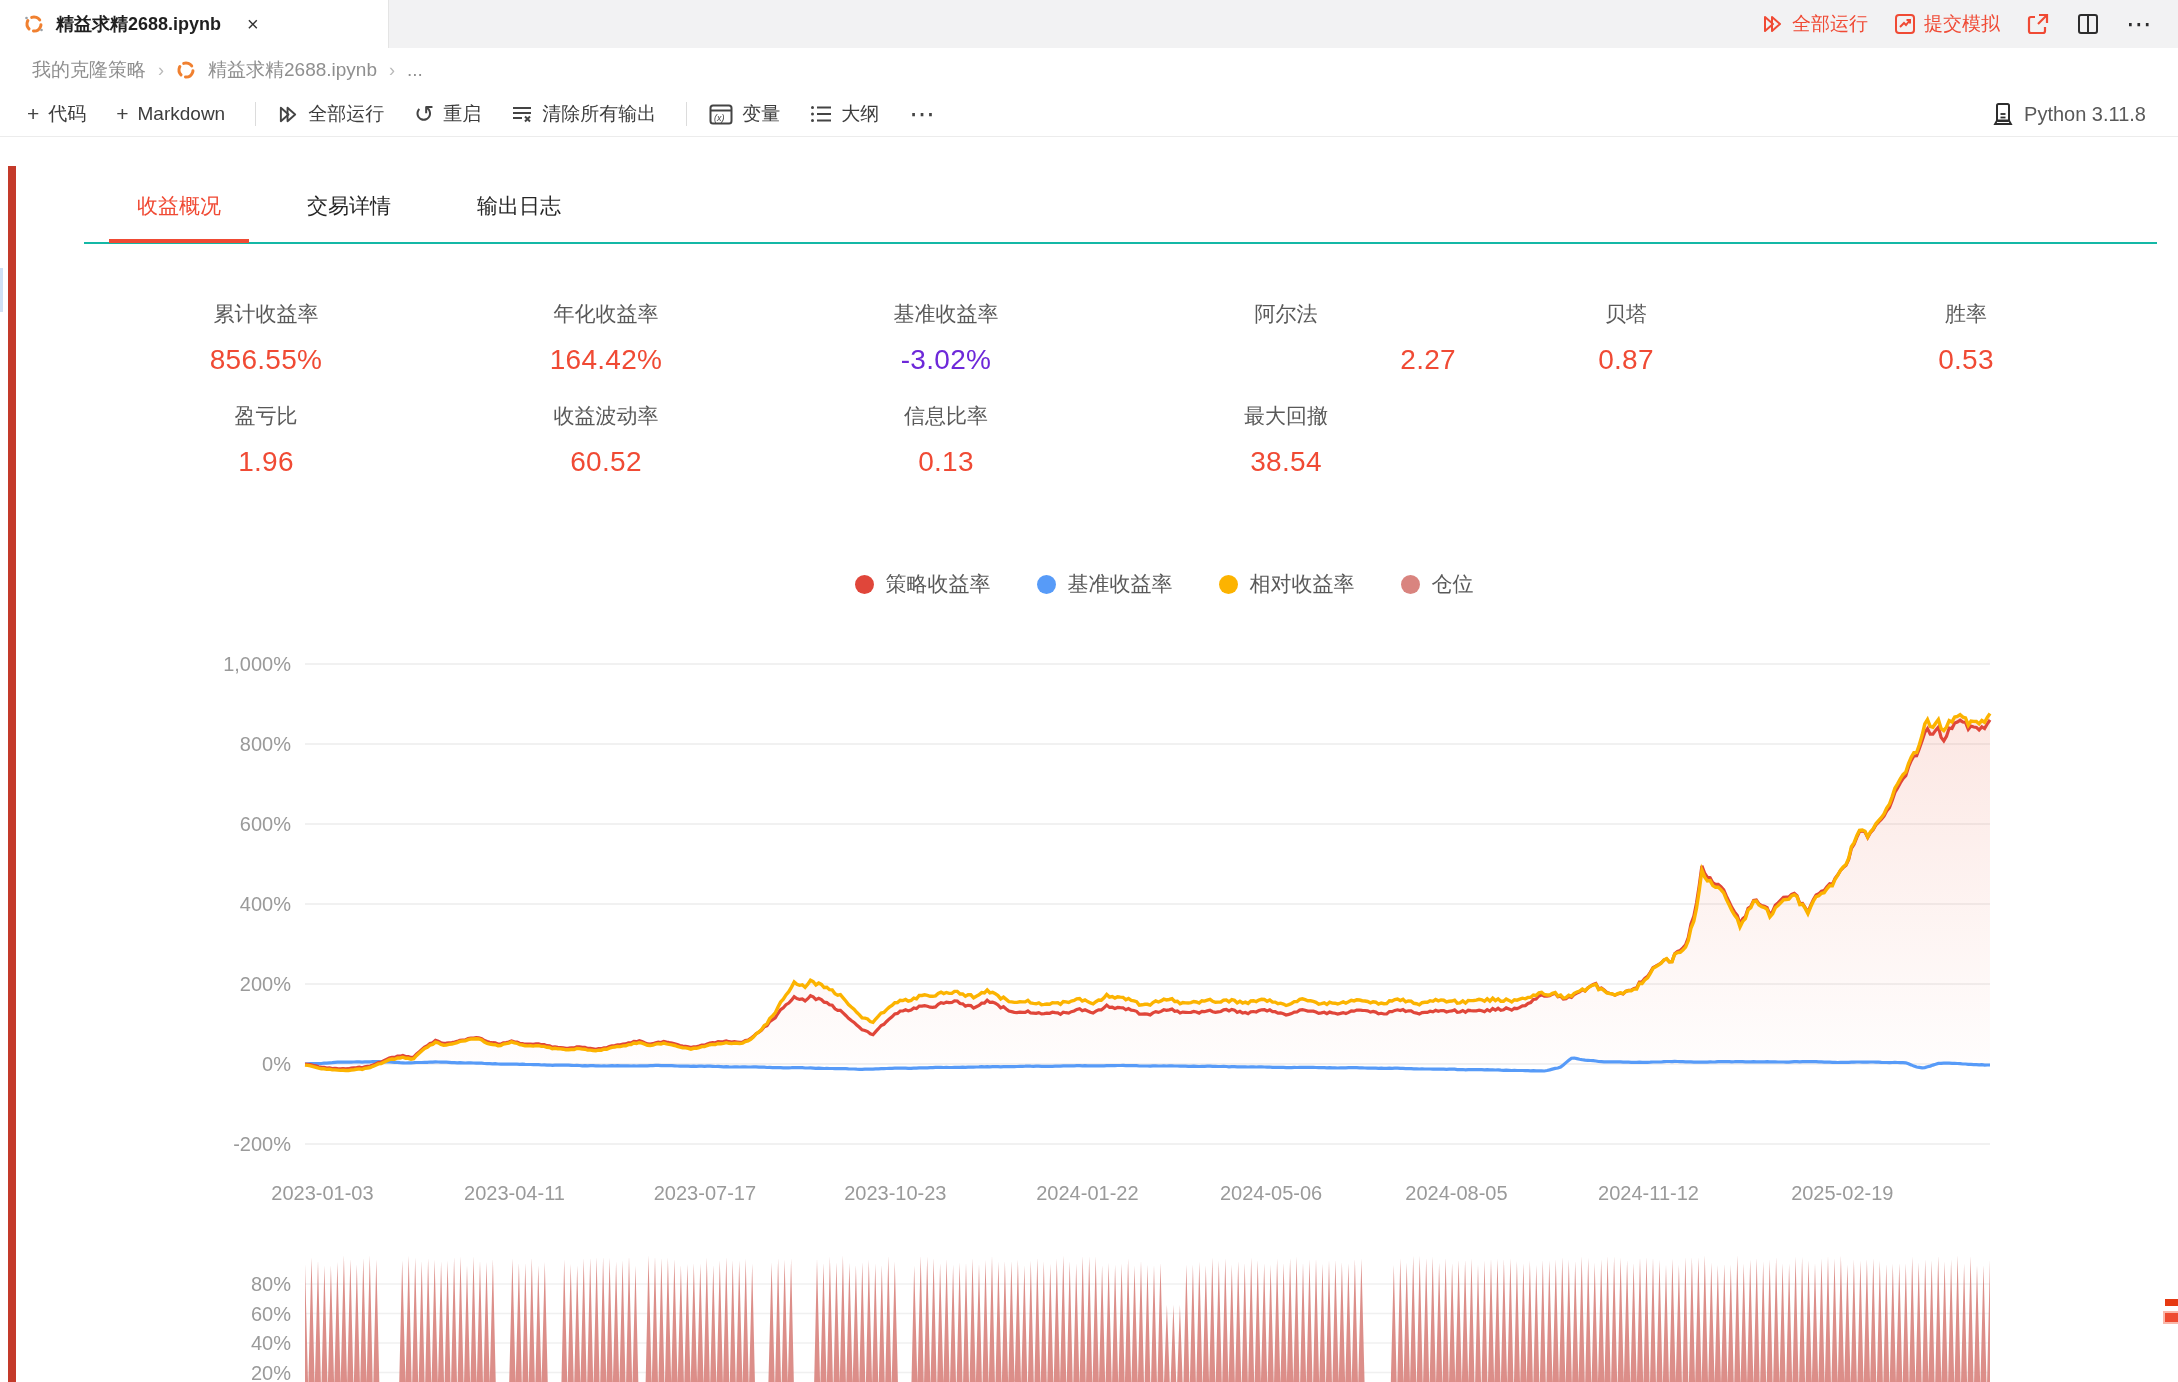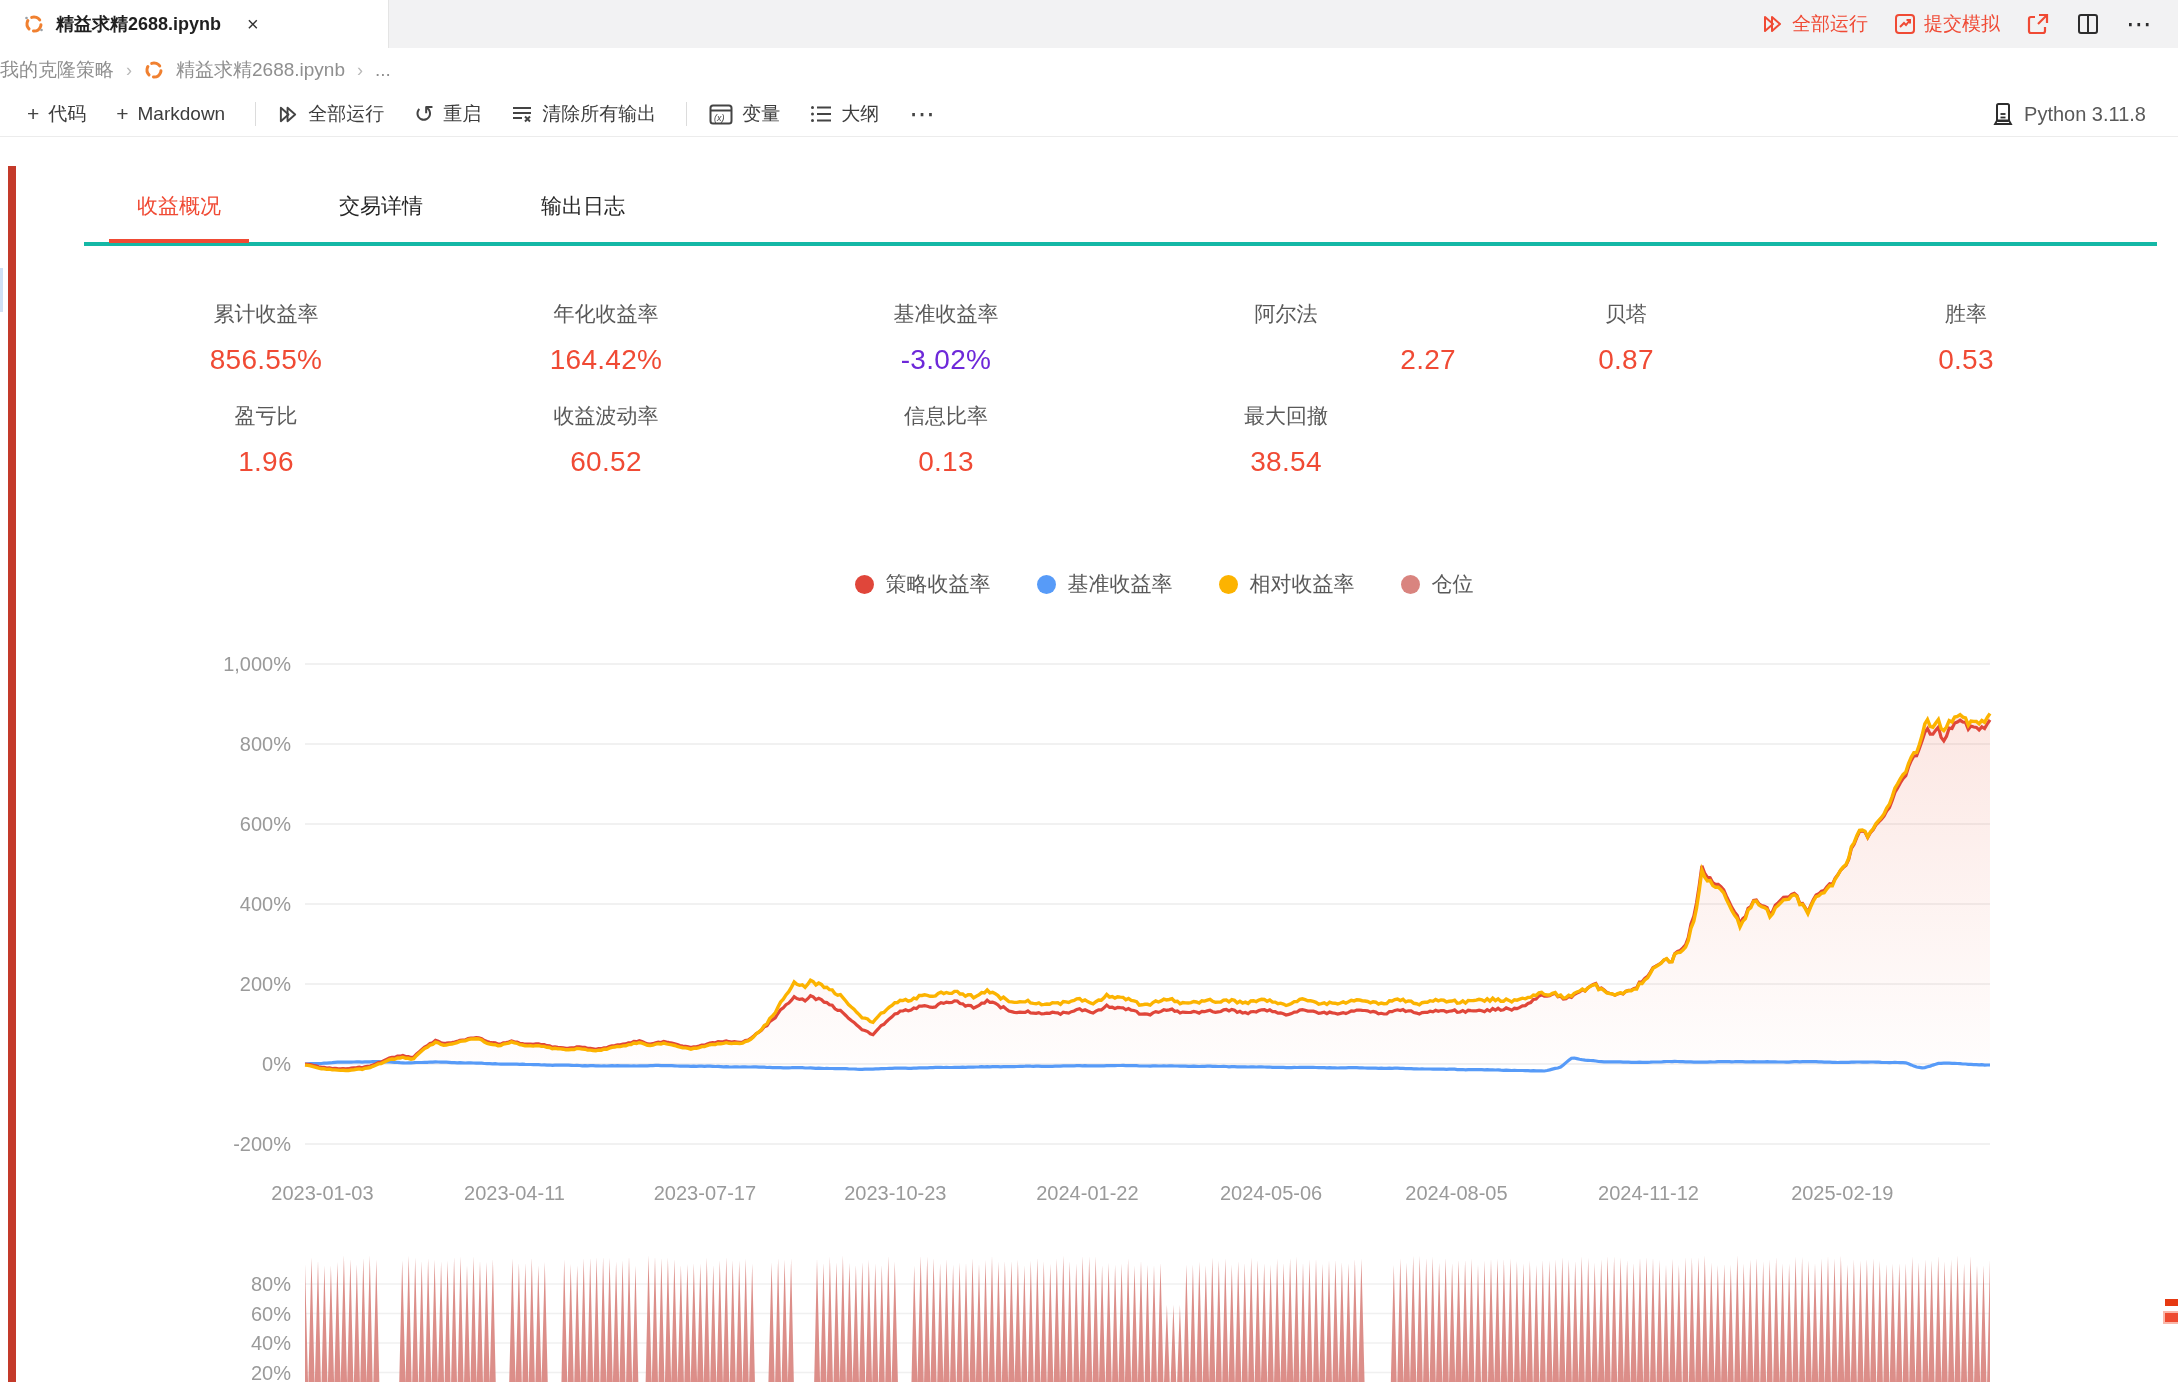--- a/index.html
+++ b/index.html
@@ -8,34 +8,34 @@
   
   .topbar{position:absolute;left:0;top:0;width:2178px;height:48px;background:#f2f2f3;border-bottom:1px solid #e2e2e2;display:flex;align-items:stretch;}
   .doc-tab{width:389px;background:#fff;border-right:1px solid #e4e4e4;display:flex;align-items:center;padding:0 18px 0 24px;box-sizing:border-box;}
   .doc-tab .title{font-size:18px;color:#1f1f1f;font-weight:700;margin:0 26px 0 12px;white-space:nowrap;}
   .doc-tab .close{font-size:20px;color:#333;cursor:pointer;}
   .spinner{width:20px;height:20px;flex:0 0 auto;}
   .topbar-actions{margin-left:auto;display:flex;align-items:center;gap:26px;padding-right:26px;}
   .tb-btn{display:flex;align-items:center;gap:8px;font-size:19px;color:var(--accent);cursor:pointer;white-space:nowrap;}
   .tb-icon{display:inline-flex;align-items:center;}
   
-  .breadcrumb{position:absolute;left:0;top:48px;width:2178px;height:44px;display:flex;align-items:center;box-sizing:border-box;background:#fff;font-size:19px;color:#8f8f8f;gap:12px;}
+  .breadcrumb{position:absolute;left:0;top:48px;width:2178px;height:44px;display:flex;align-items:center;padding-left:32px;box-sizing:border-box;background:#fff;font-size:19px;color:#8f8f8f;gap:12px;}
   .breadcrumb .sep{color:#b9b9b9;font-size:18px;}
   .breadcrumb .crumb{cursor:pointer;}
   
   .toolbar{position:absolute;left:0;top:92px;width:2178px;height:45px;display:flex;align-items:center;padding-left:27px;box-sizing:border-box;background:#fff;border-bottom:1px solid #ececec;font-size:19px;color:#3d3d3d;}
   .tool{display:flex;align-items:center;gap:9px;cursor:pointer;margin-right:30px;white-space:nowrap;}
   .tool .g{font-size:21px;color:#444;}
   .tool-divider{width:1px;height:24px;background:#dcdcdc;margin:0 22px 0 0;}
   .kernel{margin-left:auto;display:flex;align-items:center;gap:10px;color:#595959;font-size:20px;padding-right:32px;cursor:pointer;}
   
   .cell-bar{position:absolute;left:8px;top:166px;width:8px;height:1216px;background:#c43a2a;}
   .mini-scroll{position:absolute;left:0;top:268px;width:3px;height:44px;background:#cfe0f5;}
   
-  .rtabs{position:absolute;left:84px;top:178px;width:2048px;border-bottom:4px solid #14b8a6;display:flex;gap:62px;padding-left:25px;}
+  .rtabs{position:absolute;left:84px;top:178px;width:2048px;border-bottom:2px solid #14b8a6;display:flex;gap:30px;padding-left:25px;}
   .rtab{padding:14px 28px 22px;font-size:21px;color:#262626;cursor:pointer;position:relative;white-space:nowrap;}
   .rtab.active{color:var(--accent);}
   .rtab.active:after{content:"";position:absolute;left:0;right:0;bottom:-1px;height:4px;background:var(--accent);}
   
   .metrics{position:absolute;left:96px;top:300px;width:2040px;display:grid;grid-template-columns:repeat(6,340px);row-gap:26px;}
   .metric{text-align:center;}
   .metric .lbl{font-size:21px;color:#595959;margin-bottom:16px;}
   .metric .val{font-size:28px;font-weight:400;letter-spacing:.3px;}
   
   .legend{position:absolute;left:0;top:570px;width:2178px;display:flex;justify-content:center;padding-left:150px;box-sizing:border-box;gap:46px;}

